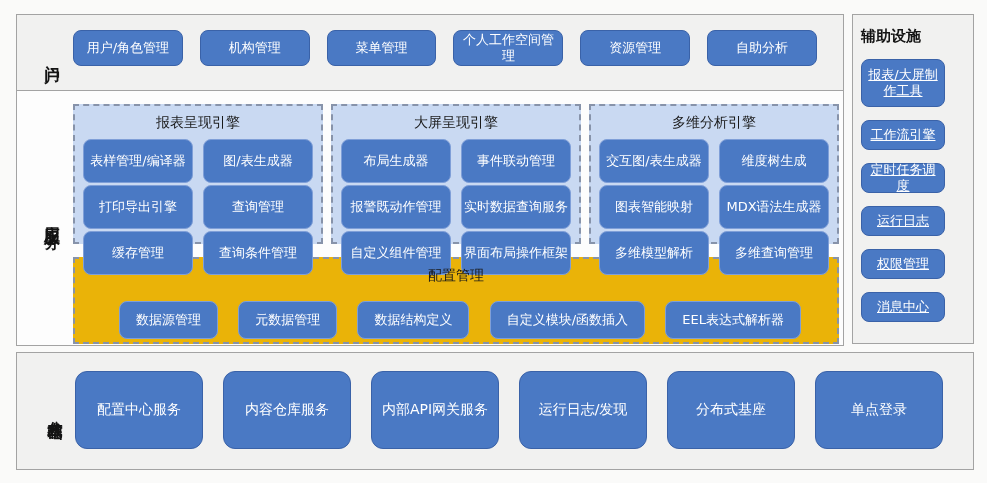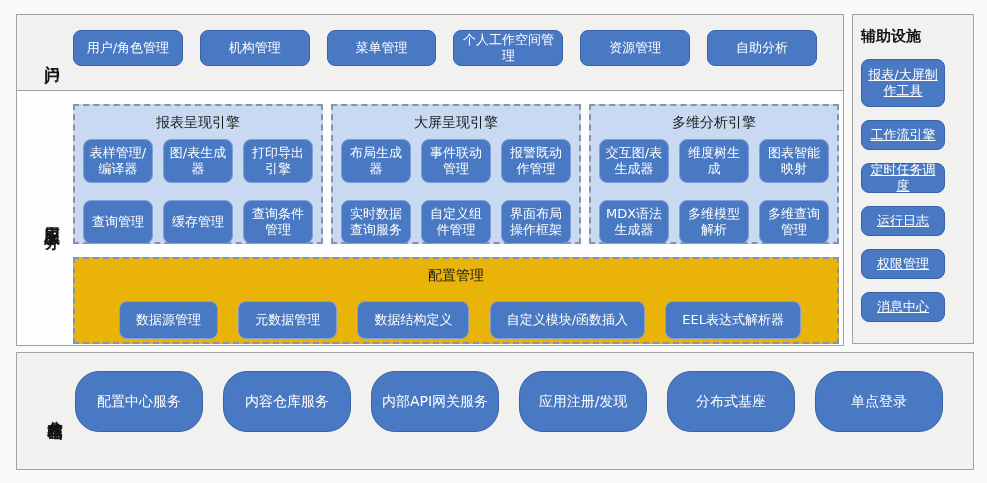--- a/index.html
+++ b/index.html
@@ -55,21 +55,21 @@
   
   .engines { display: flex; gap: 8px; margin: 13px 4px 0 56px; border-radius: 11px; }
   .group {
     flex: 1;
     background: #c9d9f2;
     border: 2px dashed #8793aa;
     height: 140px;
     padding: 3px 8px 8px;
   }
   .group-title { text-align: center; font-size: 14px; color: #1a1a1a; padding: 5px 0 7px; }
-  .group-grid { display: grid; grid-template-columns: repeat(3, 1fr); gap: 17px 10px; }
+  .group-grid { display: grid; grid-template-columns: repeat(2, 1fr); gap: 2px 10px; }
   .group-grid .btn { height: 44px; border: 1px solid #7f9fd8; padding: 0 2px; }
 
   
   .config {
     margin: 13px 4px 0 56px;
     background: #eab308;
     border: 2px dashed #8793aa;
     height: 87px;
     padding: 3px 10px;
   }
@@ -77,21 +77,21 @@
   .config-row .btn { height: 38px; border: 1px solid #7f9fd8; padding: 0 16px; flex: 0 0 auto; }
 
   
   .aux-col { display: flex; flex-direction: column; gap: 13px; padding: 10px 8px 0; }
   .aux-title { font-weight: bold; font-size: 15px; color: #141414; padding-top: 2px; }
   .aux-col .btn { width: 84px; height: 30px; text-decoration: underline; }
   .aux-col .btn.tall { height: 48px; }
 
   
   .dist-row { display: flex; gap: 20px; margin: 18px 30px 0 58px; }
-  .dist-row .btn { flex: 1; height: 61px; border-radius: 24px; font-size: 14px; }
+  .dist-row .btn { flex: 1; height: 78px; border-radius: 12px; font-size: 14px; }
 </style>
 </head>
 <body>
 
 <div class="section" id="portal">
   <div class="vlabel">门户</div>
   <div class="portal-row">
     <div class="btn">用户/角色管理</div>
     <div class="btn">机构管理</div>
     <div class="btn">菜单管理</div>
@@ -167,17 +167,17 @@
     <div class="btn">消息中心</div>
   </div>
 </div>
 
 <div class="section" id="distributed">
   <div class="vlabel">分布式基础</div>
   <div class="dist-row">
     <div class="btn">配置中心服务</div>
     <div class="btn">内容仓库服务</div>
     <div class="btn">内部API网关服务</div>
-    <div class="btn">应用注册/发现</div>
+    <div class="btn">运行日志/发现</div>
     <div class="btn">分布式基座</div>
     <div class="btn">单点登录</div>
   </div>
 </div>
 
 </body></html>

